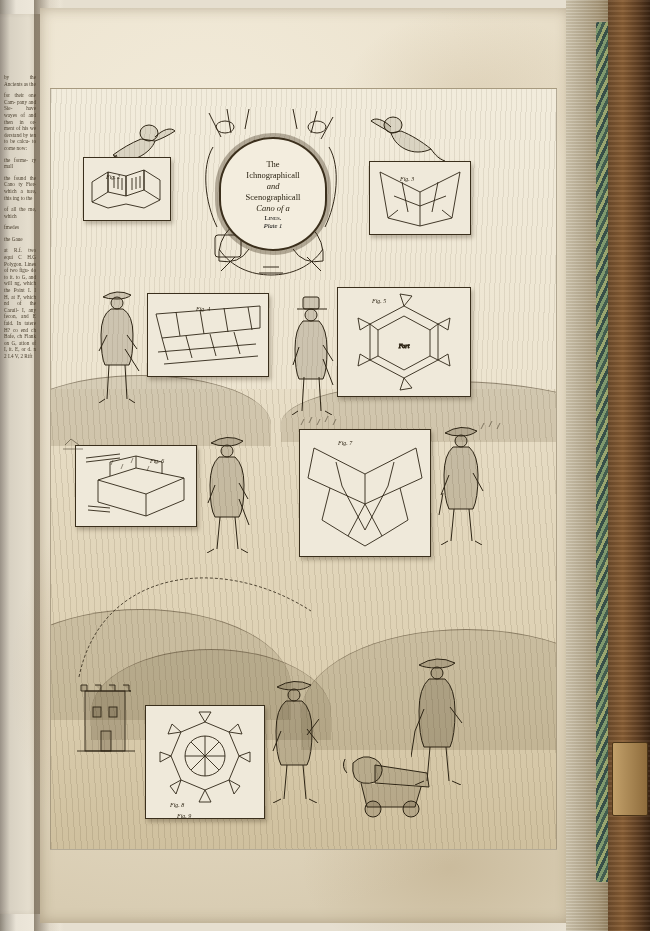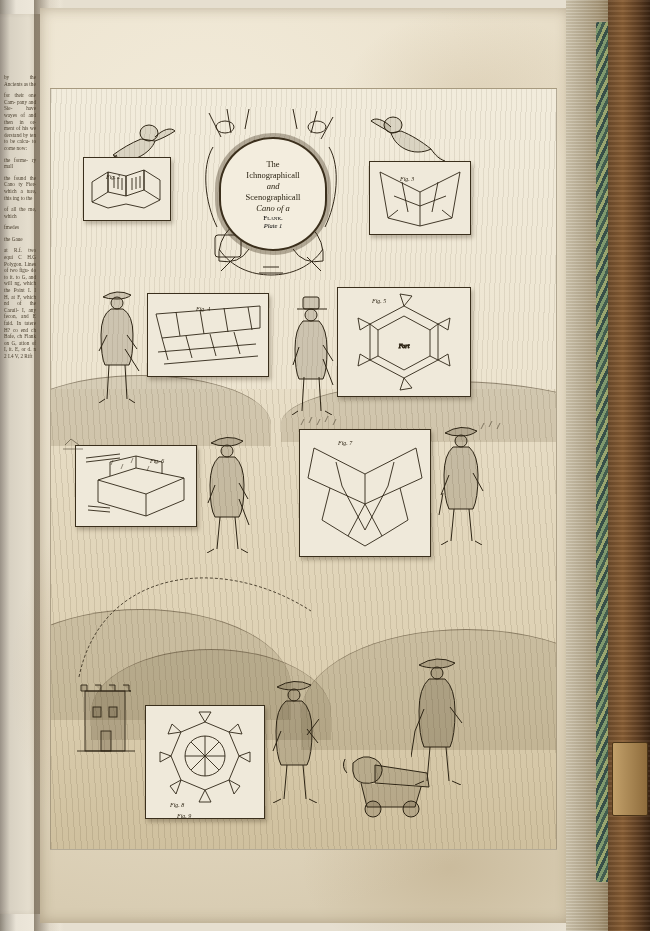--- a/index.html
+++ b/index.html
@@ -172,21 +172,21 @@
               <rect x="14" y="128" width="26" height="22" rx="3"></rect>
               <path d="M62 160 h16 M58 166 h24"></path>
             </g>
           </svg>
           <div class="cart-oval">
             <div class="t">The</div>
             <div class="t">Ichnographicall</div>
             <div class="t" style="font-style:italic">and</div>
             <div class="t">Scenographicall</div>
             <div class="t" style="font-style:italic">Cano of a</div>
-            <div class="sm">Flank.</div>
+            <div class="sm">Lines.</div>
             <div class="pl">Plate 1</div>
           </div>
         </div>
 
         <div class="figure" style="left:46px;top:30px;width:80px;height:50px;">
           <svg width="80" height="50" viewBox="0 0 80 50">
             <g stroke="#2e2515" stroke-width="1" fill="rgba(60,48,26,.12)">
               <ellipse cx="52" cy="14" rx="9" ry="8"></ellipse>
               <path d="M44 20 C34 24 24 30 16 36 C22 40 32 42 42 38 C50 34 56 28 58 22 Z"></path>
               <path d="M20 36 C14 40 8 44 4 46"></path>

